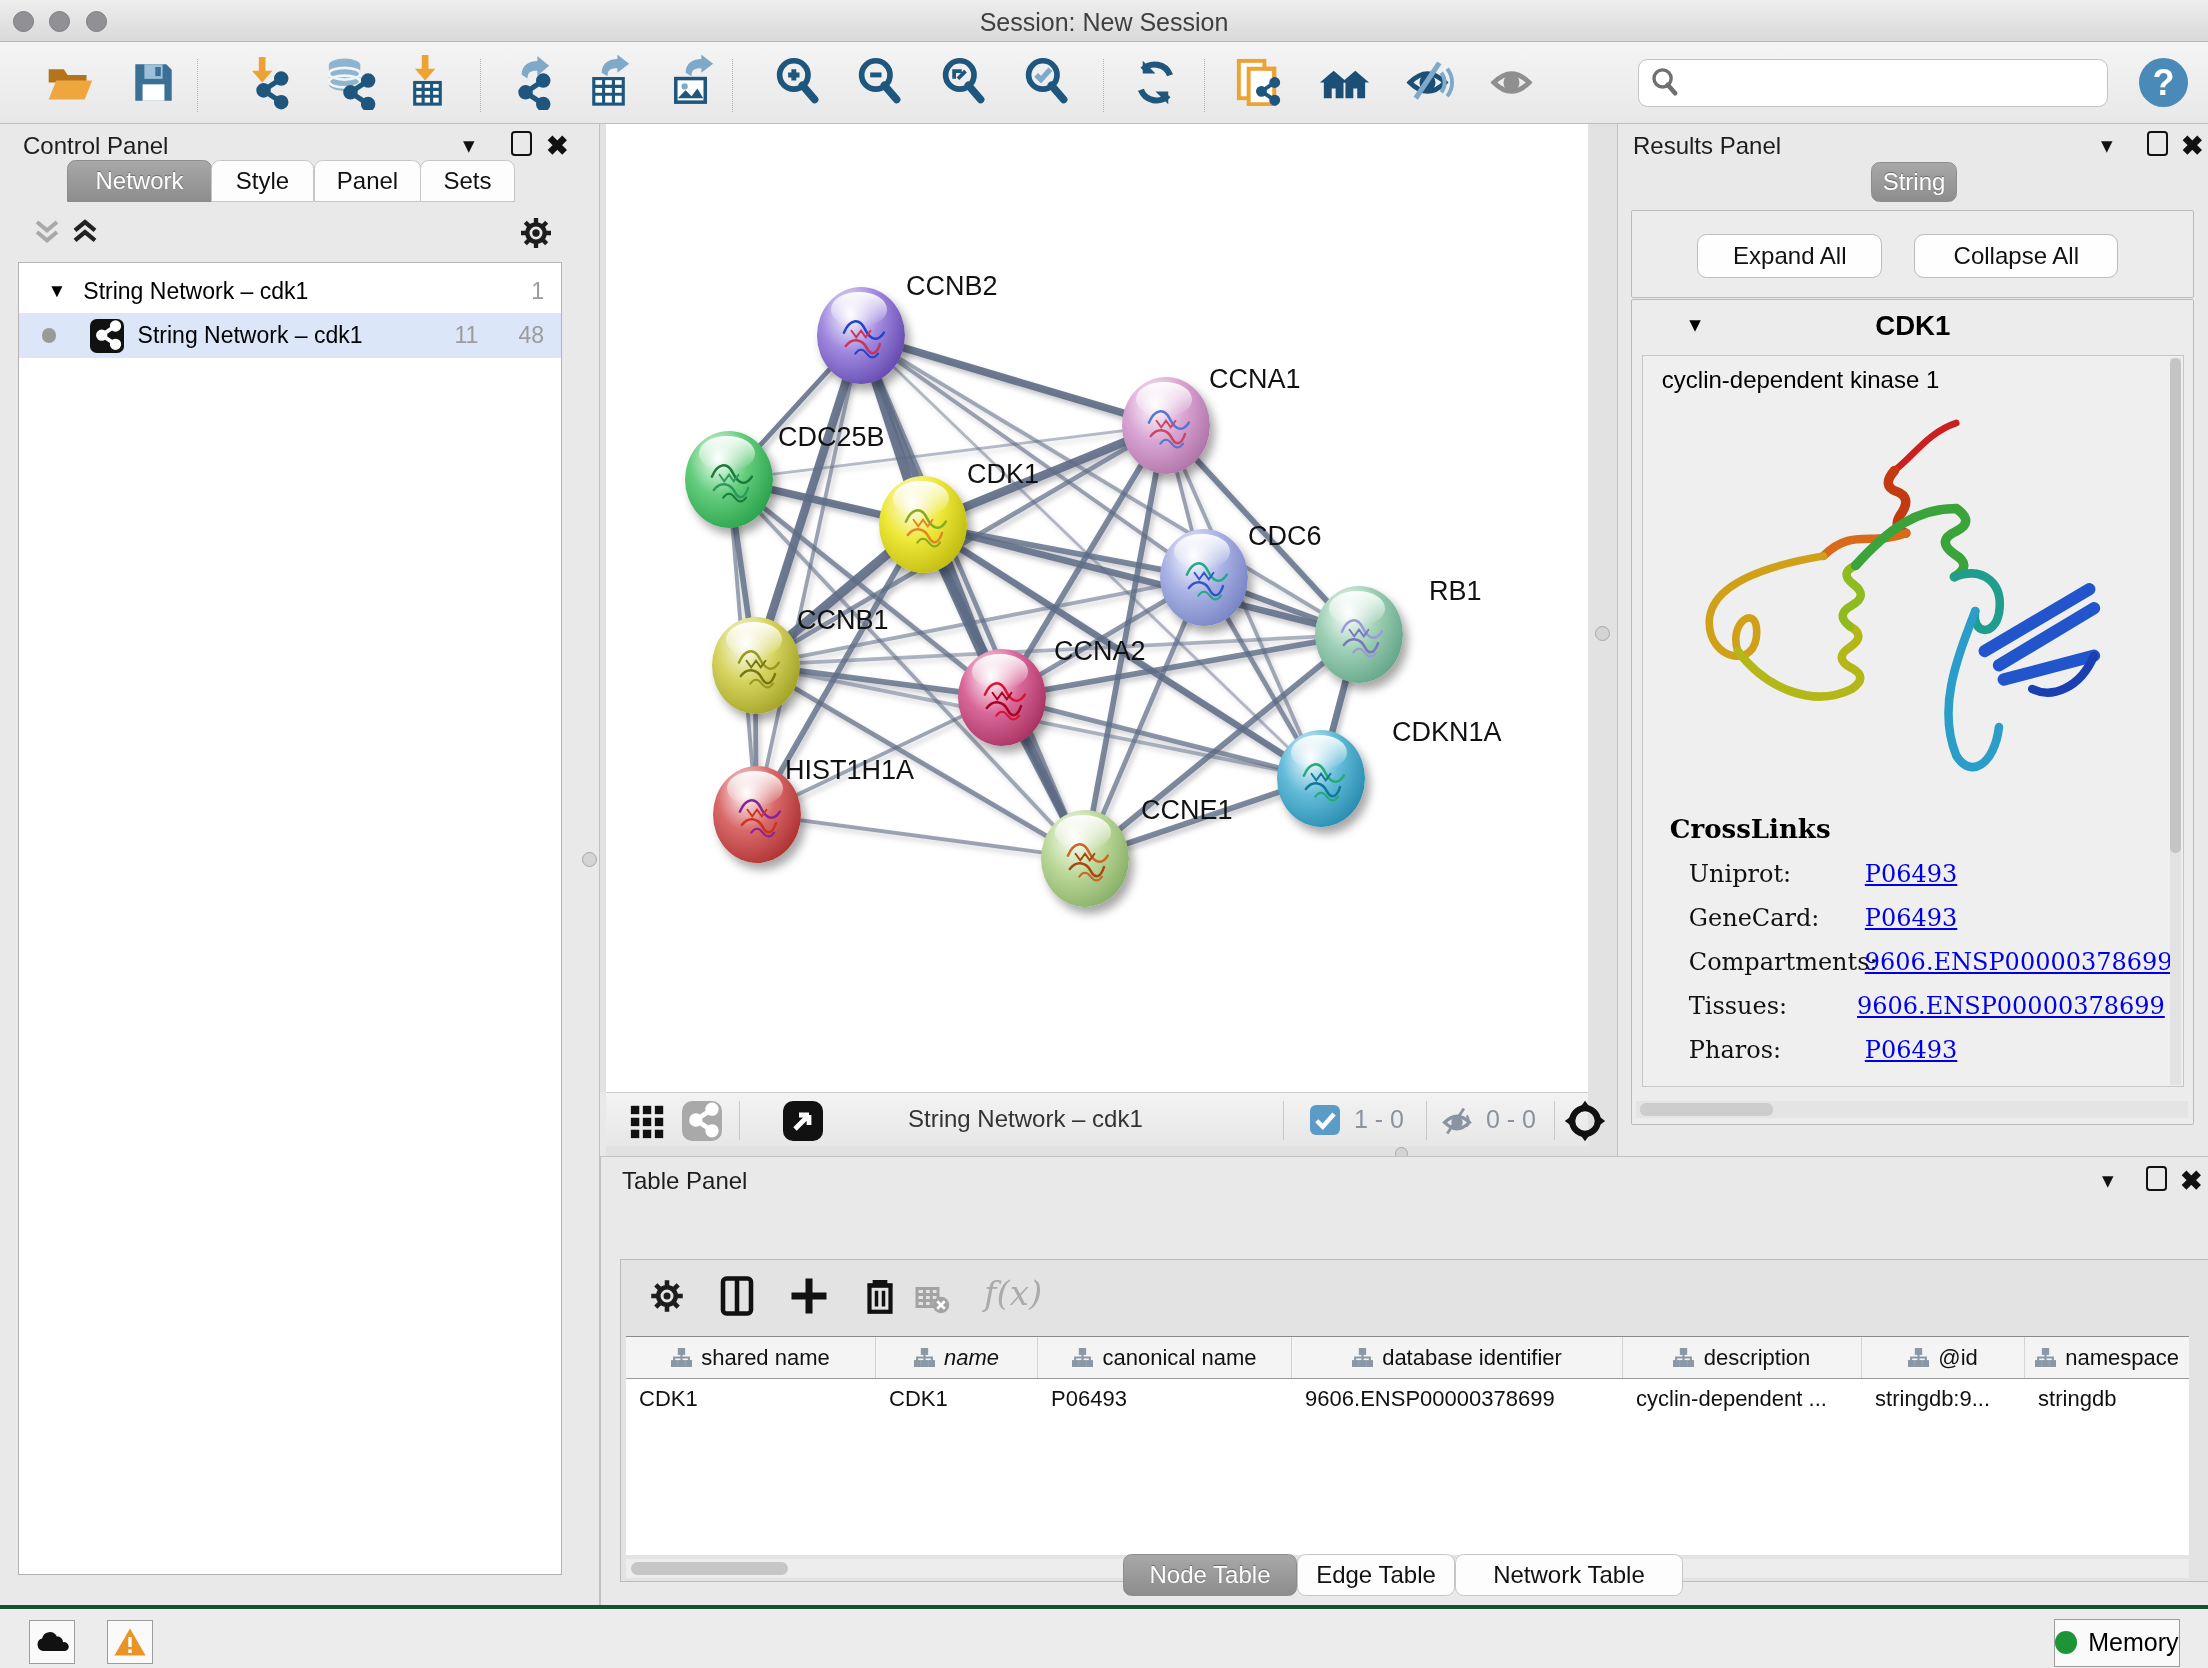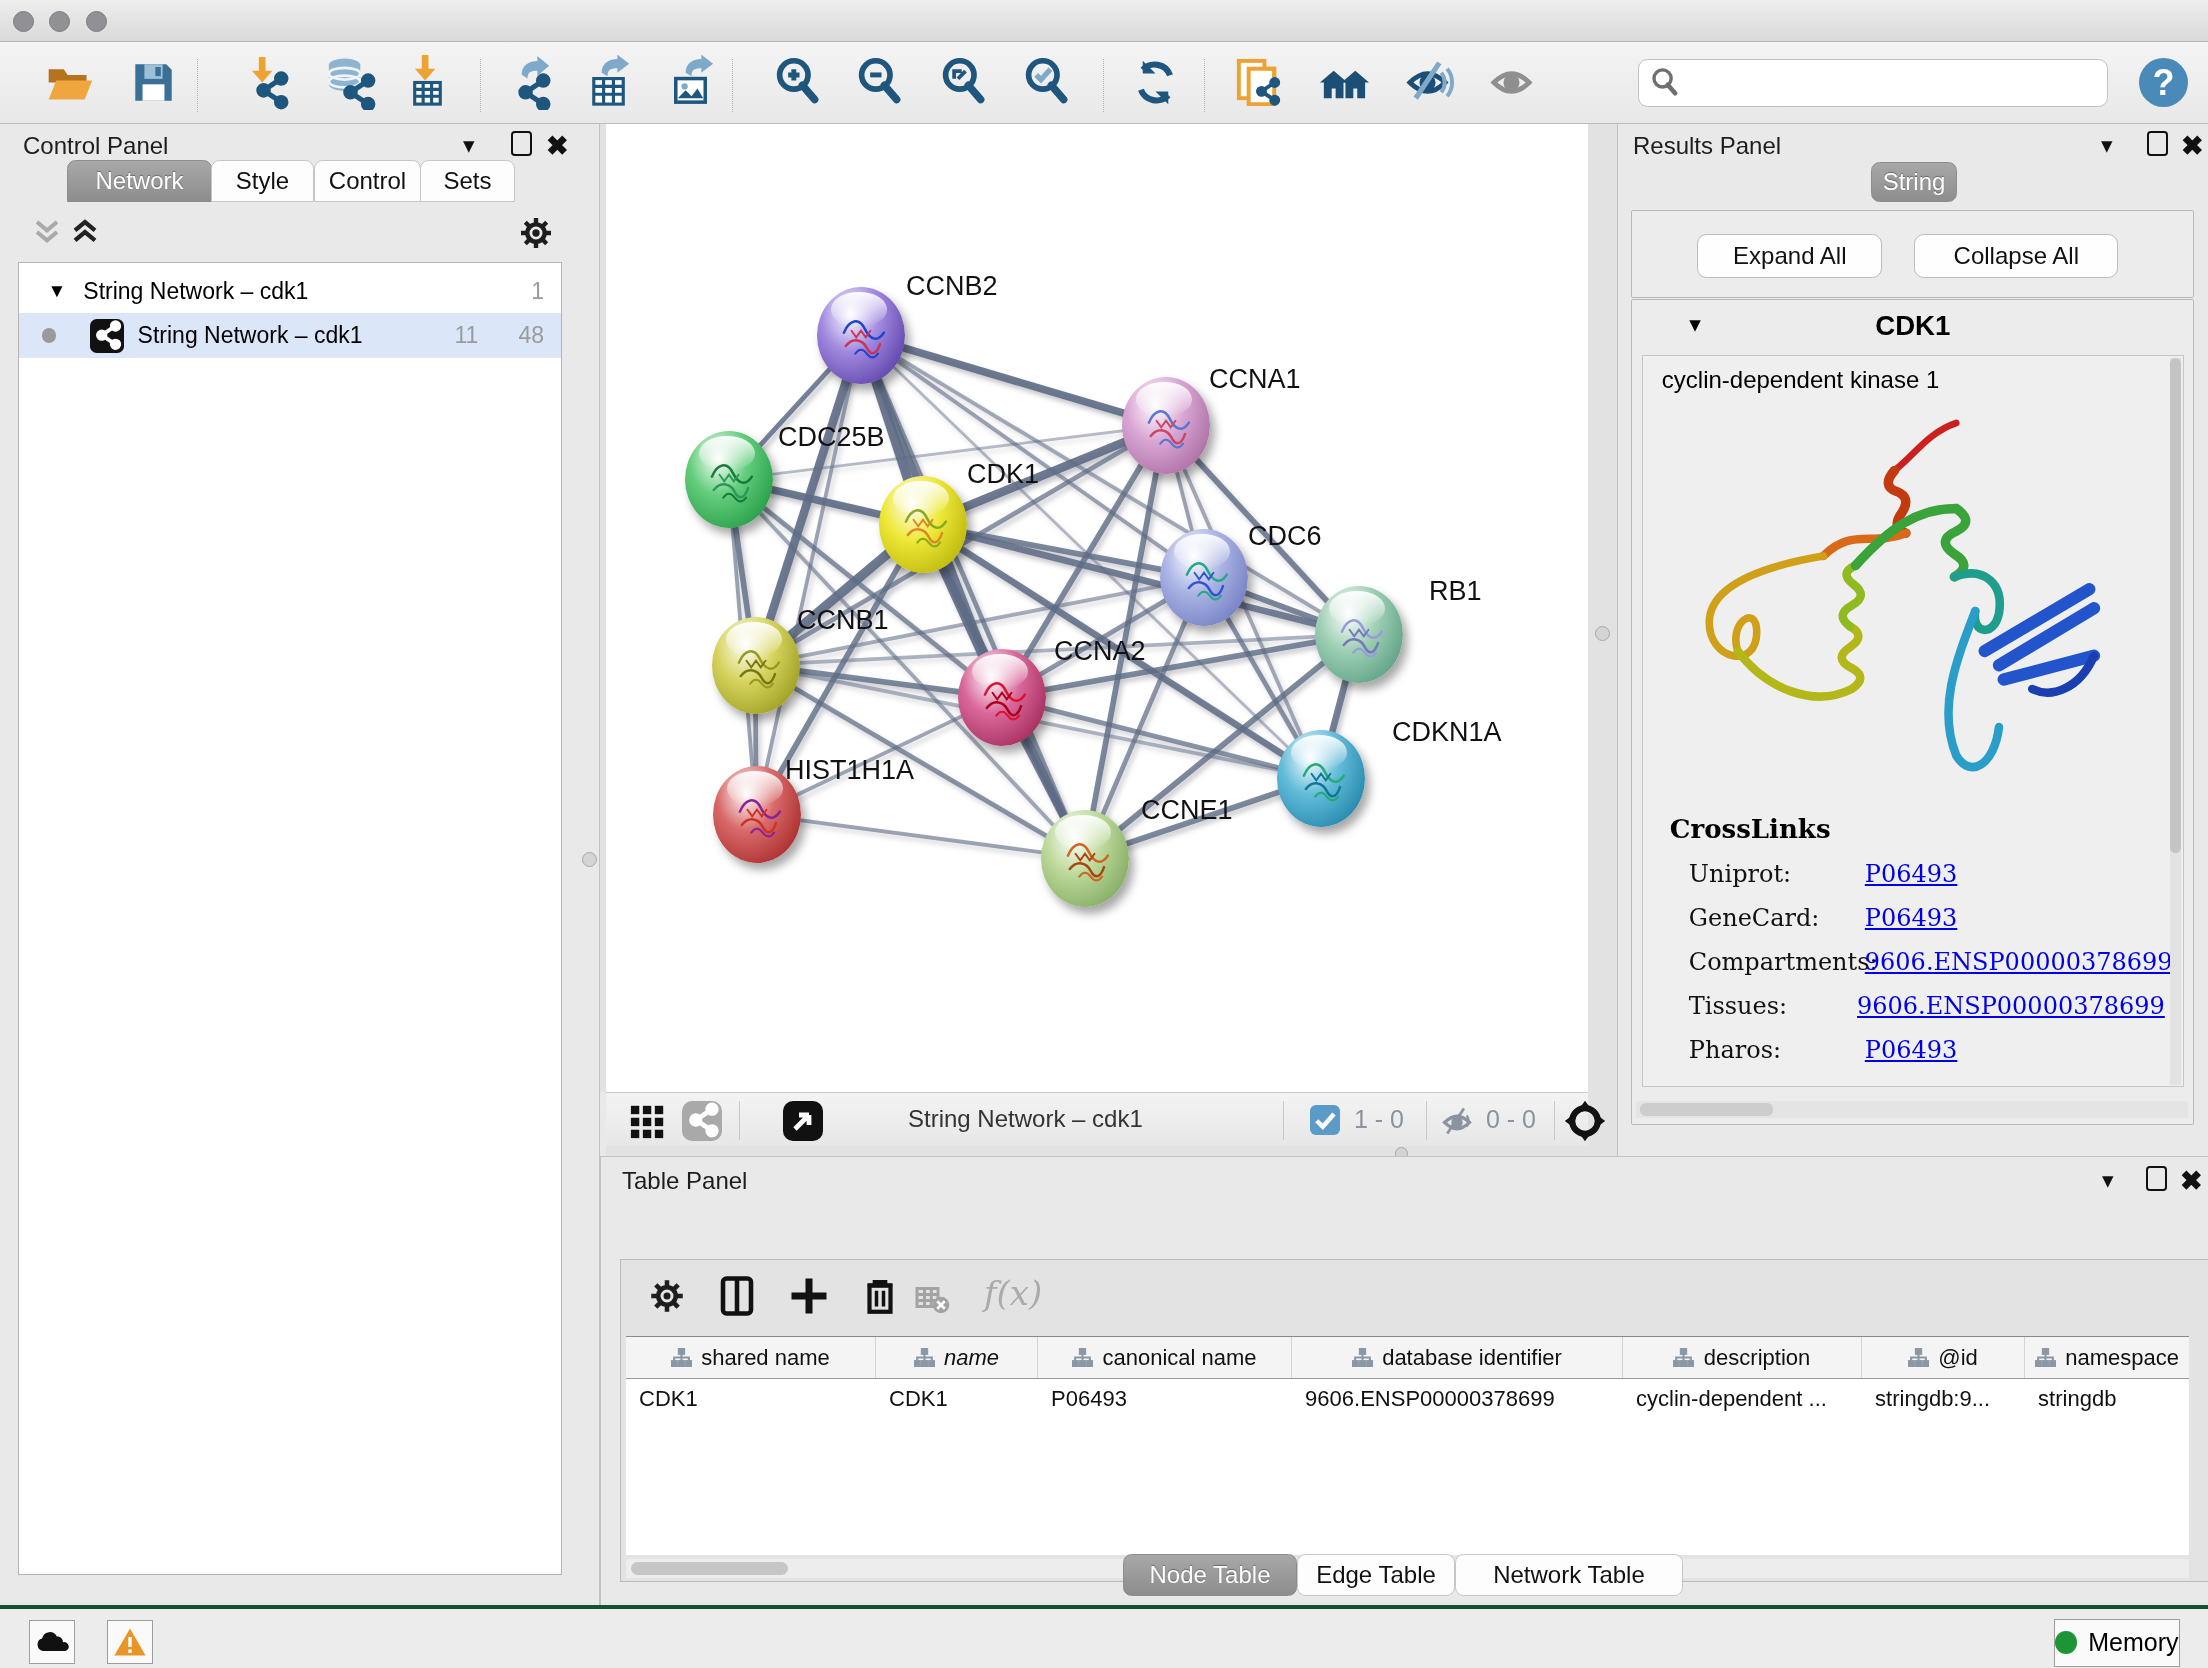--- a/index.html
+++ b/index.html
@@ -121,20 +121,21 @@
         <rect x="14" y="12" width="6" height="6"></rect>
       <path d="M10 6 v3 M3 12 v-3 h14 v3 M10 9 v3" fill="none" stroke-width="2"></path>
     </g>
   </defs>
 </svg>
 
 <div class="titlebar">
   <div class="traffic" style="left:13.3px"></div>
   <div class="traffic" style="left:49px"></div>
   <div class="traffic" style="left:86px"></div>
+  <div class="win-title">Session: New Session</div>
 </div>
 
 <div class="toolbar">
 
   <div class="tb-btn" style="left:42px">
     <svg width="53" height="53" viewBox="0 0 28 28">
       <path d="M3 7 h8 l2 3 h10 v4 H3 Z" fill="#b5741c"></path>
       <path d="M3 23 L7 13 h19 l-4 10 Z" fill="#f0a63e"></path>
     </svg>
   </div>
@@ -310,21 +311,21 @@
 </div>
 
 <div class="control-panel">
   <div style="position:absolute;left:23px;top:7.6px" class="panel-title">Control Panel</div>
   <div class="panel-ctrl" style="left:463px;top:7.6px">▾</div>
   <div class="panel-ctrl" style="left:511px;top:6.7px"><span class="float-box"></span></div>
   <div class="panel-ctrl" style="left:546px;top:5.7px;font-weight:bold;font-size:27px">✖</div>
 
   <div class="tabbtn sel" style="left:67px;top:36px;width:145px;height:42px">Network</div>
   <div class="tabbtn" style="left:211px;top:36px;width:103px;height:42px">Style</div>
-  <div class="tabbtn" style="left:314px;top:36px;width:107px;height:42px">Control</div>
+  <div class="tabbtn" style="left:314px;top:36px;width:107px;height:42px">Panel</div>
   <div class="tabbtn" style="left:420px;top:36px;width:95px;height:42px">Sets</div>
 
   <svg width="34" height="30" viewBox="0 0 20 18" style="position:absolute;left:30px;top:93px">
     <g fill="none" stroke="#a9a9a9" stroke-width="2.4">
         <path d="M4 3 l6 5 6-5 M4 9 l6 5 6-5"></path>
       </g>
   </svg>
   <svg width="34" height="30" viewBox="0 0 20 18" style="position:absolute;left:68px;top:93px">
     <g fill="none" stroke="#222" stroke-width="2.6">
         <path d="M4 8 l6-5 6 5 M4 14 l6-5 6 5"></path>

